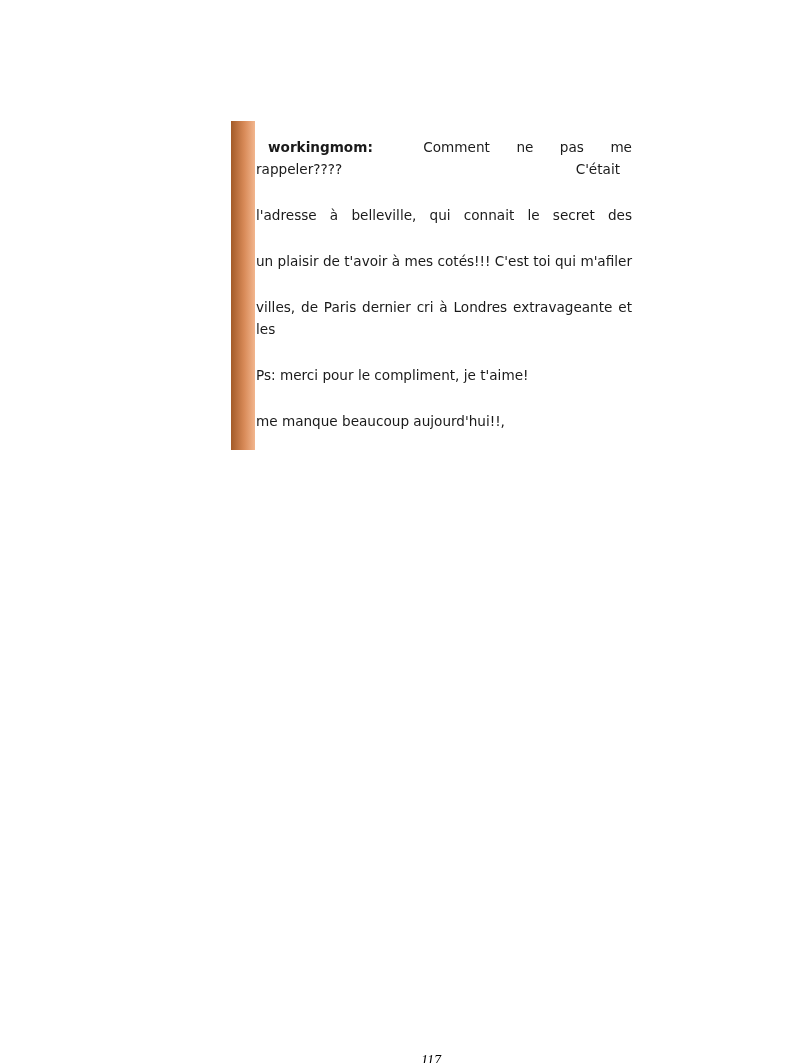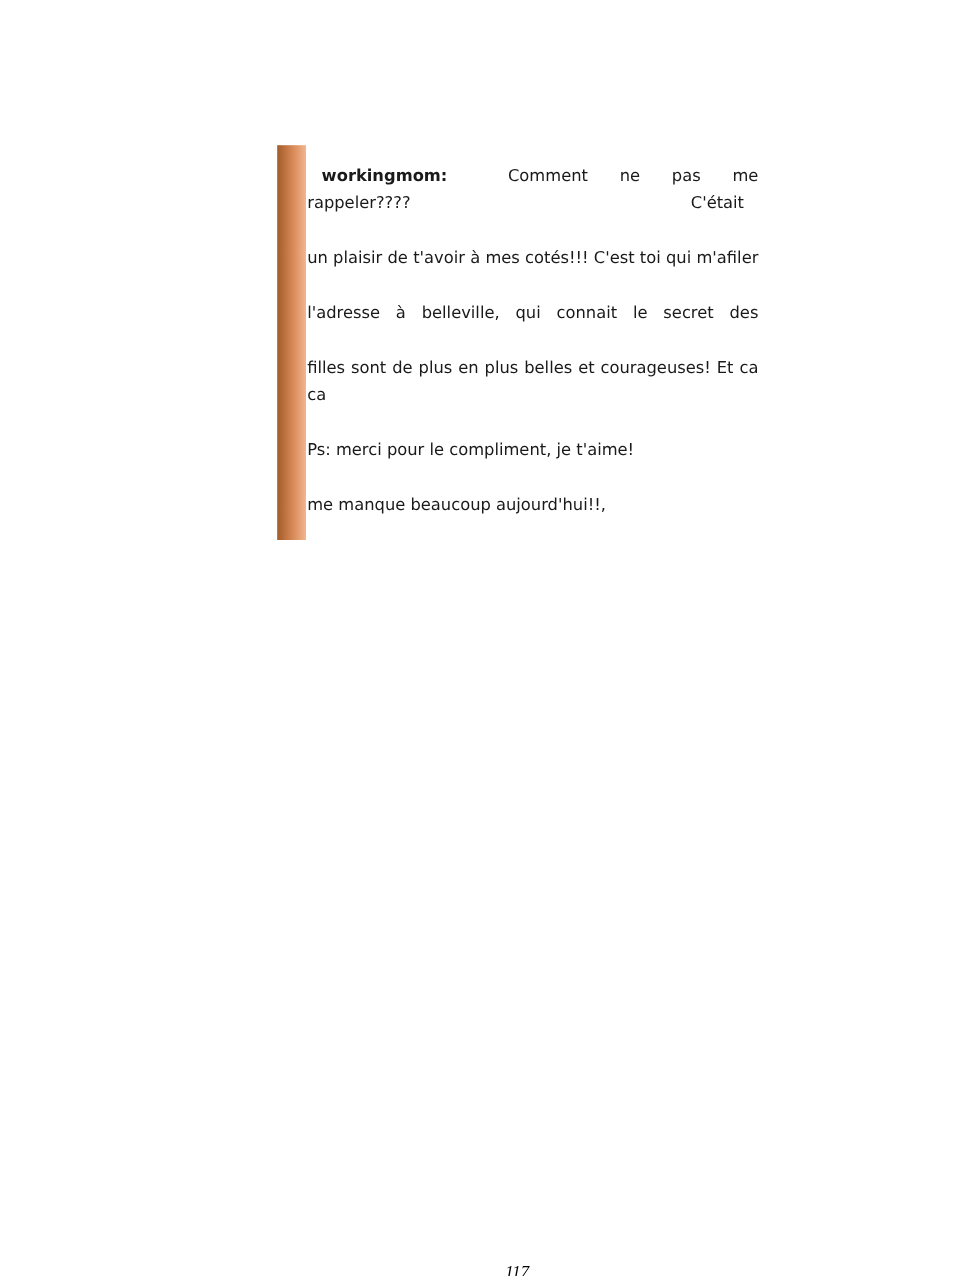--- a/index.html
+++ b/index.html
@@ -48,22 +48,22 @@
 </head>
 <body>
 
 <div class="page">
 
   <blockquote class="quote">
     <span class="quote-bar"></span>
 
     <div class="q-line just"><b class="author">workingmom:</b> <span>Comment ne pas me rappeler???? C'était</span></div>
 
+    <div class="q-line just">l'adresse à belleville, qui connait le secret des</div>
     <div class="q-line just">un plaisir de t'avoir à mes cotés!!! C'est toi qui m'afiler</div>
-    <div class="q-line just">l'adresse à belleville, qui connait le secret des</div>
-    <div class="q-line just">filles sont de plus en plus belles et courageuses! Et ca ca</div>
+    <div class="q-line just">villes, de Paris dernier cri à Londres extravageante et les</div>
     <div class="q-line">Ps: merci pour le compliment, je t'aime!</div>
     <div class="q-line">me manque beaucoup aujourd'hui!!,</div>
   </blockquote>
 
   <div class="footer">117</div>
 
 </div>
 
 </body></html>

